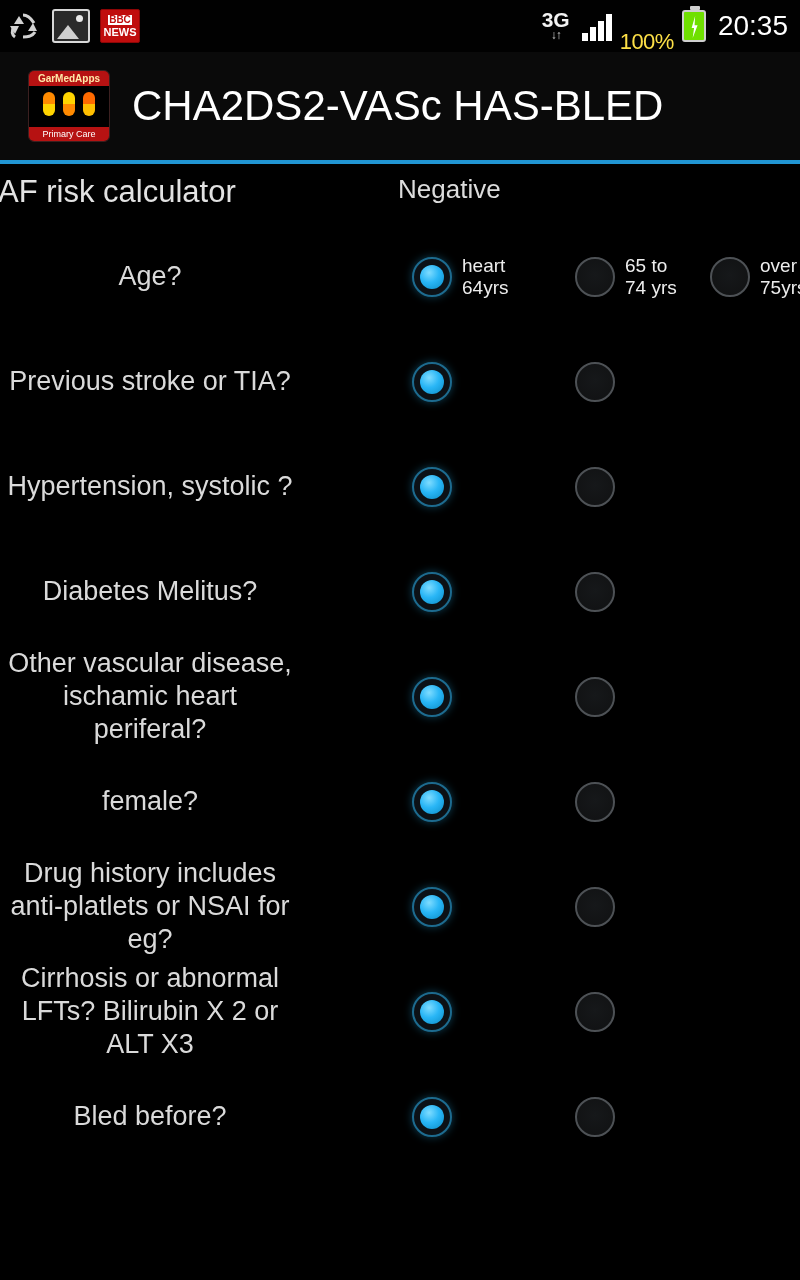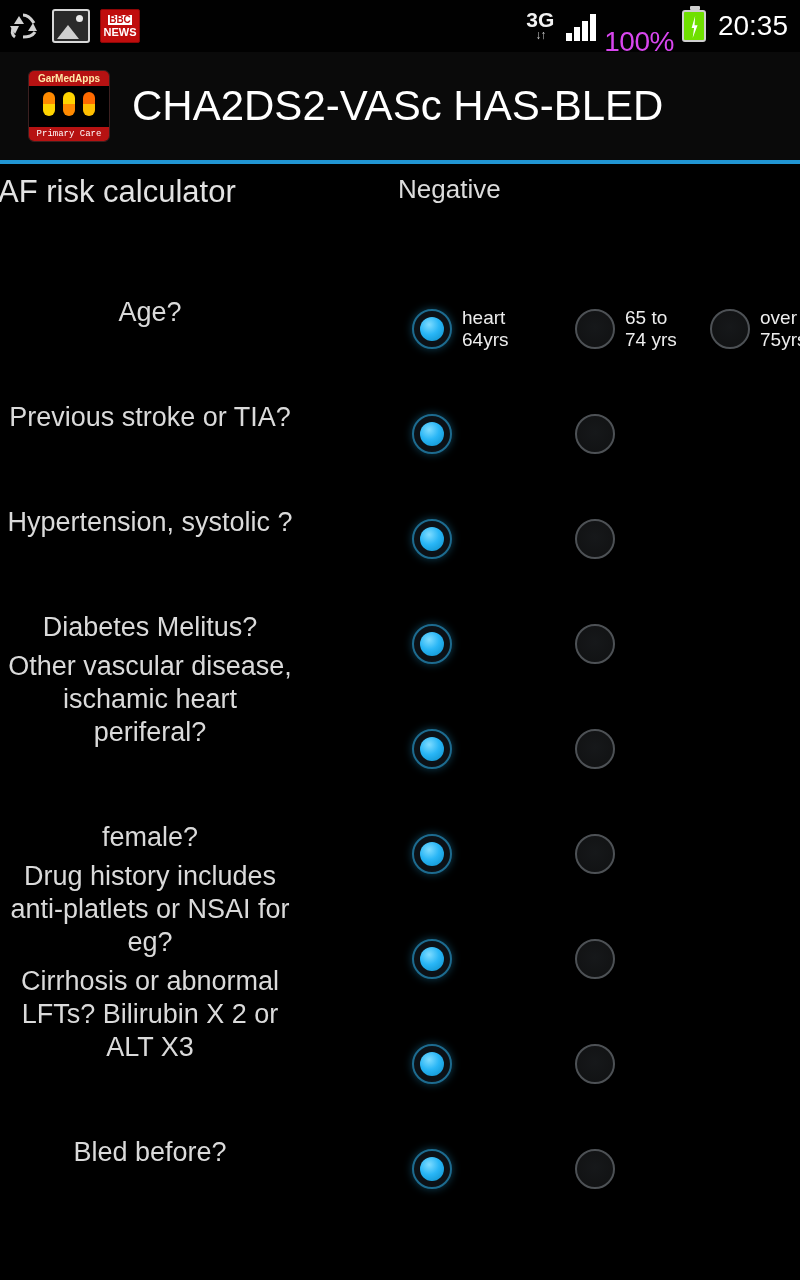--- a/index.html
+++ b/index.html
@@ -108,22 +108,22 @@
     display: block;
     width: 6px;
     background: #ffffff;
   }
   .signal i:nth-child(1) { height: 8px; }
   .signal i:nth-child(2) { height: 14px; }
   .signal i:nth-child(3) { height: 20px; }
   .signal i:nth-child(4) { height: 27px; background: #ffffff; }
 
   .battpct {
-    color: #d946ef;
-    font-size: 28px;
+    color: #fde047;
+    font-size: 22px;
     letter-spacing: -0.5px;
     margin-top: 32px;
   }
   .battery {
     width: 24px; height: 32px;
     border: 2px solid #cfcfcf;
     border-radius: 3px;
     background: #6fe000;
     position: relative;
   }
@@ -192,21 +192,20 @@
   .applogo .pill.p1 { left: 14px; background: linear-gradient(180deg,#ff8a00 0 50%, #ffd400 50% 100%); }
   .applogo .pill.p2 { left: 34px; background: linear-gradient(180deg,#ffd400 0 50%, #ff8a00 50% 100%); }
   .applogo .pill.p3 { left: 54px; background: linear-gradient(180deg,#ff6a00 0 50%, #ffbf00 50% 100%); }
   .applogo .logo-bot {
     background: #b61212;
     color: #ffffff;
     font-size: 9px;
     text-align: center;
     line-height: 14px;
     height: 14px;
-    font-family: Liberation Mono, monospace;
   }
   .apptitle {
     color: #ffffff;
     font-size: 42px;
     letter-spacing: 0px;
     white-space: nowrap;
   }
   .accentline {
     height: 4px;
     background: #2196d4;
@@ -236,21 +235,21 @@
   }
   .col-negative {
     color: #dcdcdc;
     font-size: 26px;
     width: 200px;
     padding-left: 0px;
   }
 
   .qrow {
     display: flex;
-    align-items: flex-end;
+    align-items: center;
     min-height: 105px;
     position: relative;
   }
   .qlabel {
     width: 300px;
     text-align: center;
     color: #dadada;
     font-size: 27px;
     line-height: 33px;
     padding: 0 4px;

